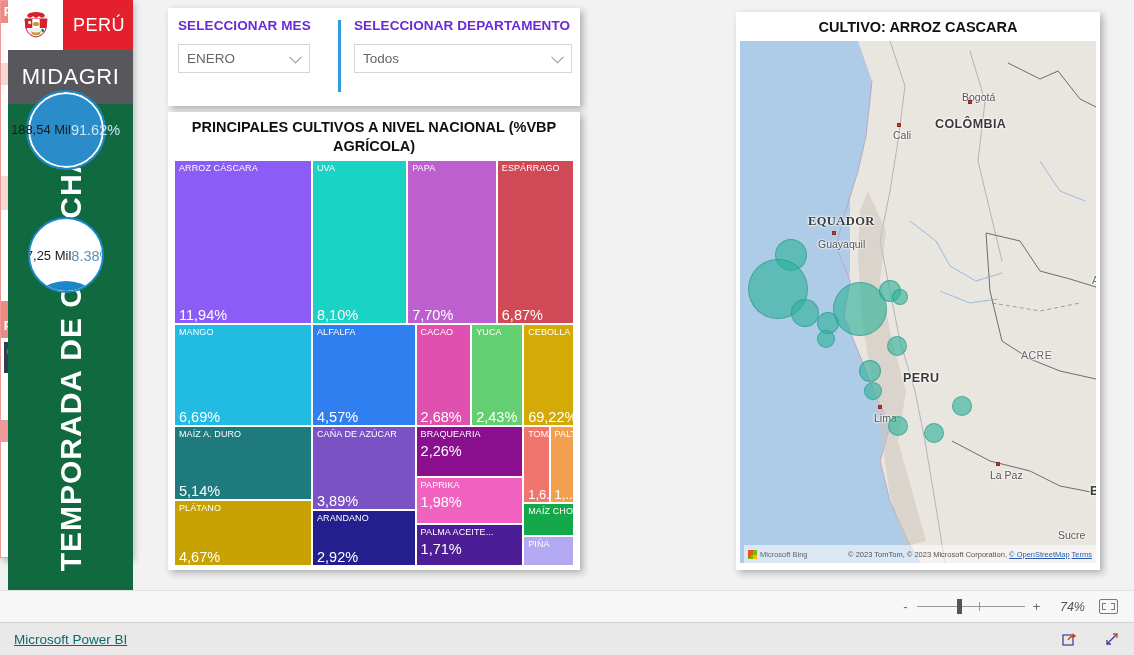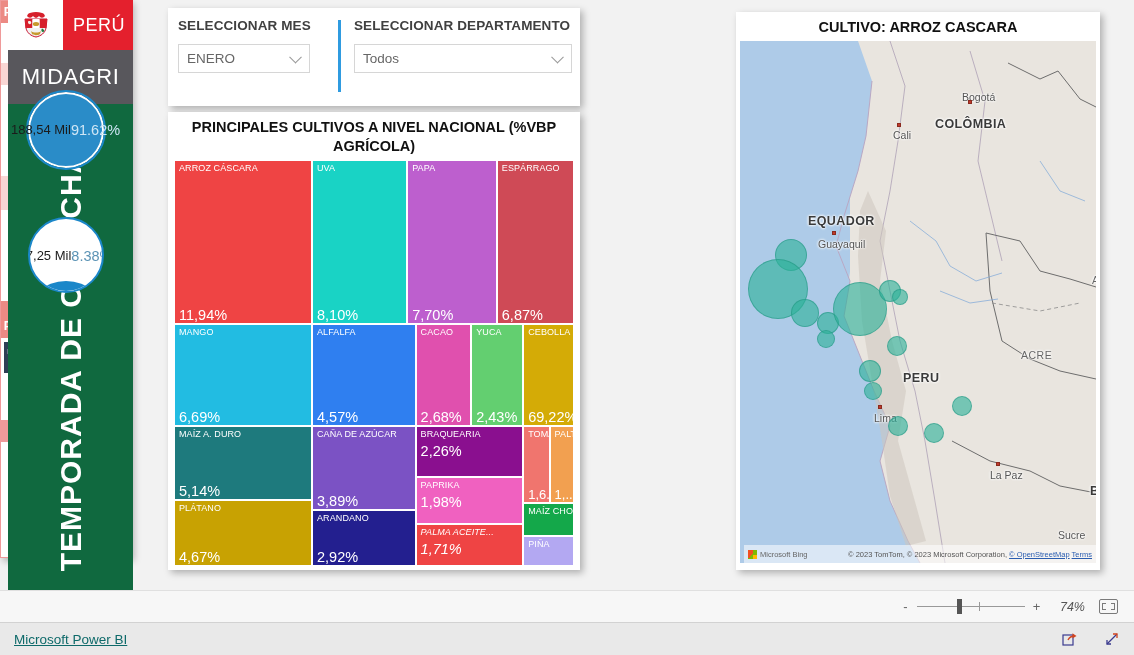--- a/index.html
+++ b/index.html
@@ -56,21 +56,21 @@
   }
 
   
   #filters { left: 168px; top: 8px; width: 412px; height: 98px; }
   .filt-row { display: flex; height: 100%; padding: 10px 8px 10px 10px; }
   .filt-block { display: flex; flex-direction: column; }
   .filt-block.mes { width: 160px; }
   .filt-block.dep { flex: 1; padding-left: 13px; }
   .filt-divider { width: 3px; background: #2f9be0; margin: 2px 0 4px 0; }
   .filt-title {
-    font-size: 13.5px; font-weight: 700; color: #404040;
+    font-size: 13.5px; font-weight: 700; color: #6d28d9;
     letter-spacing: .1px; margin-bottom: 11px; white-space: nowrap;
   }
   .filt-select {
     position: relative; border: 1px solid #d6d6d6; background: #fff;
     height: 29px; display: flex; align-items: center;
     padding: 0 26px 0 8px; font-size: 13.5px; color: #666;
   }
   .filt-select.mes-sel { width: 132px; }
   .chev {
     position: absolute; right: 9px; top: 50%; width: 9px; height: 9px;
@@ -307,21 +307,21 @@
             <span>Todos</span>
             <span class="chev"></span>
           </div>
         </div>
       </div>
     </div>
 
     <div id="treemap-panel" class="panel">
       <div class="tm-title">PRINCIPALES CULTIVOS A NIVEL NACIONAL (%VBP AGRÍCOLA)</div>
       <div class="tm-body" id="tm-body">
-          <div class="tile" style="left: 0%; top: 0%; width: 34.5%; height: 40.4%; background: #ef4444;">
+          <div class="tile" style="left: 0%; top: 0%; width: 34.5%; height: 40.4%; background: #8b5cf6;">
             <span class="tile-name">ARROZ CÁSCARA</span>
             <span class="tile-val">11,94%</span>
           </div>
           <div class="tile" style="left: 34.5%; top: 0%; width: 23.8%; height: 40.4%; background: rgb(25, 211, 197);">
             <span class="tile-name">UVA</span>
             <span class="tile-val">8,10%</span>
           </div>
           <div class="tile" style="left: 58.3%; top: 0%; width: 22.4%; height: 40.4%; background: rgb(189, 95, 206);">
             <span class="tile-name">PAPA</span>
             <span class="tile-val">7,70%</span>
@@ -367,21 +367,21 @@
             <span class="tile-val">2,92%</span>
           </div>
           <div class="tile mid" style="left: 60.4%; top: 65.6%; width: 26.9%; height: 12.5%; background: rgb(138, 15, 143);">
             <span class="tile-name">BRAQUEARIA</span>
             <span class="tile-val">2,26%</span>
           </div>
           <div class="tile mid" style="left: 60.4%; top: 78.1%; width: 26.9%; height: 11.5%; background: rgb(240, 97, 192);">
             <span class="tile-name">PAPRIKA</span>
             <span class="tile-val">1,98%</span>
           </div>
-          <div class="tile mid" style="left: 60.4%; top: 89.6%; width: 26.9%; height: 10.4%; background: #ef4444; font-style: italic;">
+          <div class="tile mid" style="left: 60.4%; top: 89.6%; width: 26.9%; height: 10.4%; background: #4c1d95;">
             <span class="tile-name">PALMA ACEITE...</span>
             <span class="tile-val">1,71%</span>
           </div>
           <div class="tile small" style="left: 87.3%; top: 65.6%; width: 6.6%; height: 18.9%; background: rgb(240, 117, 110);">
             <span class="tile-name">TOMA...</span>
             <span class="tile-val">1,6...</span>
           </div>
           <div class="tile small" style="left: 93.9%; top: 65.6%; width: 6.1%; height: 18.9%; background: rgb(242, 160, 80);">
             <span class="tile-name">PALTA</span>
             <span class="tile-val">1,...</span>
@@ -465,21 +465,21 @@
           </g>
           <g fill="#cdc6bd" opacity=".55">
             <path d="M128 150 L146 190 L140 240 L152 300 L166 350 L158 400 L172 450 L186 500 L166 505 L150 455 L142 400 L132 340 L122 280 L118 215 L120 170 Z"></path>
           </g>
         </svg>
 
         <div id="map-labels">
             <span class="map-label city" style="left: 222px; top: 50px;">Bogotá</span>
             <span class="map-label country" style="left: 195px; top: 76px;">COLÔMBIA</span>
             <span class="map-label city" style="left: 153px; top: 88px;">Cali</span>
-            <span class="map-label country" style="left: 68px; top: 173px;">EQUADOR</span>
+            <span class="map-label country" style="left: 68px; top: 173px; font-family: Liberation Serif, serif;">EQUADOR</span>
             <span class="map-label city" style="left: 78px; top: 197px;">Guayaquil</span>
             <span class="map-label region" style="left: 281px; top: 308px;">ACRE</span>
             <span class="map-label country" style="left: 163px; top: 330px;">PERU</span>
             <span class="map-label city" style="left: 134px; top: 371px;">Lima</span>
             <span class="map-label city" style="left: 250px; top: 428px;">La Paz</span>
             <span class="map-label country" style="left: 350px; top: 443px;">B</span>
             <span class="map-label city" style="left: 318px; top: 488px;">Sucre</span>
             <span class="map-label region" style="left: 352px; top: 233px;">AM</span>
           </div>
         <div id="map-bubbles">

